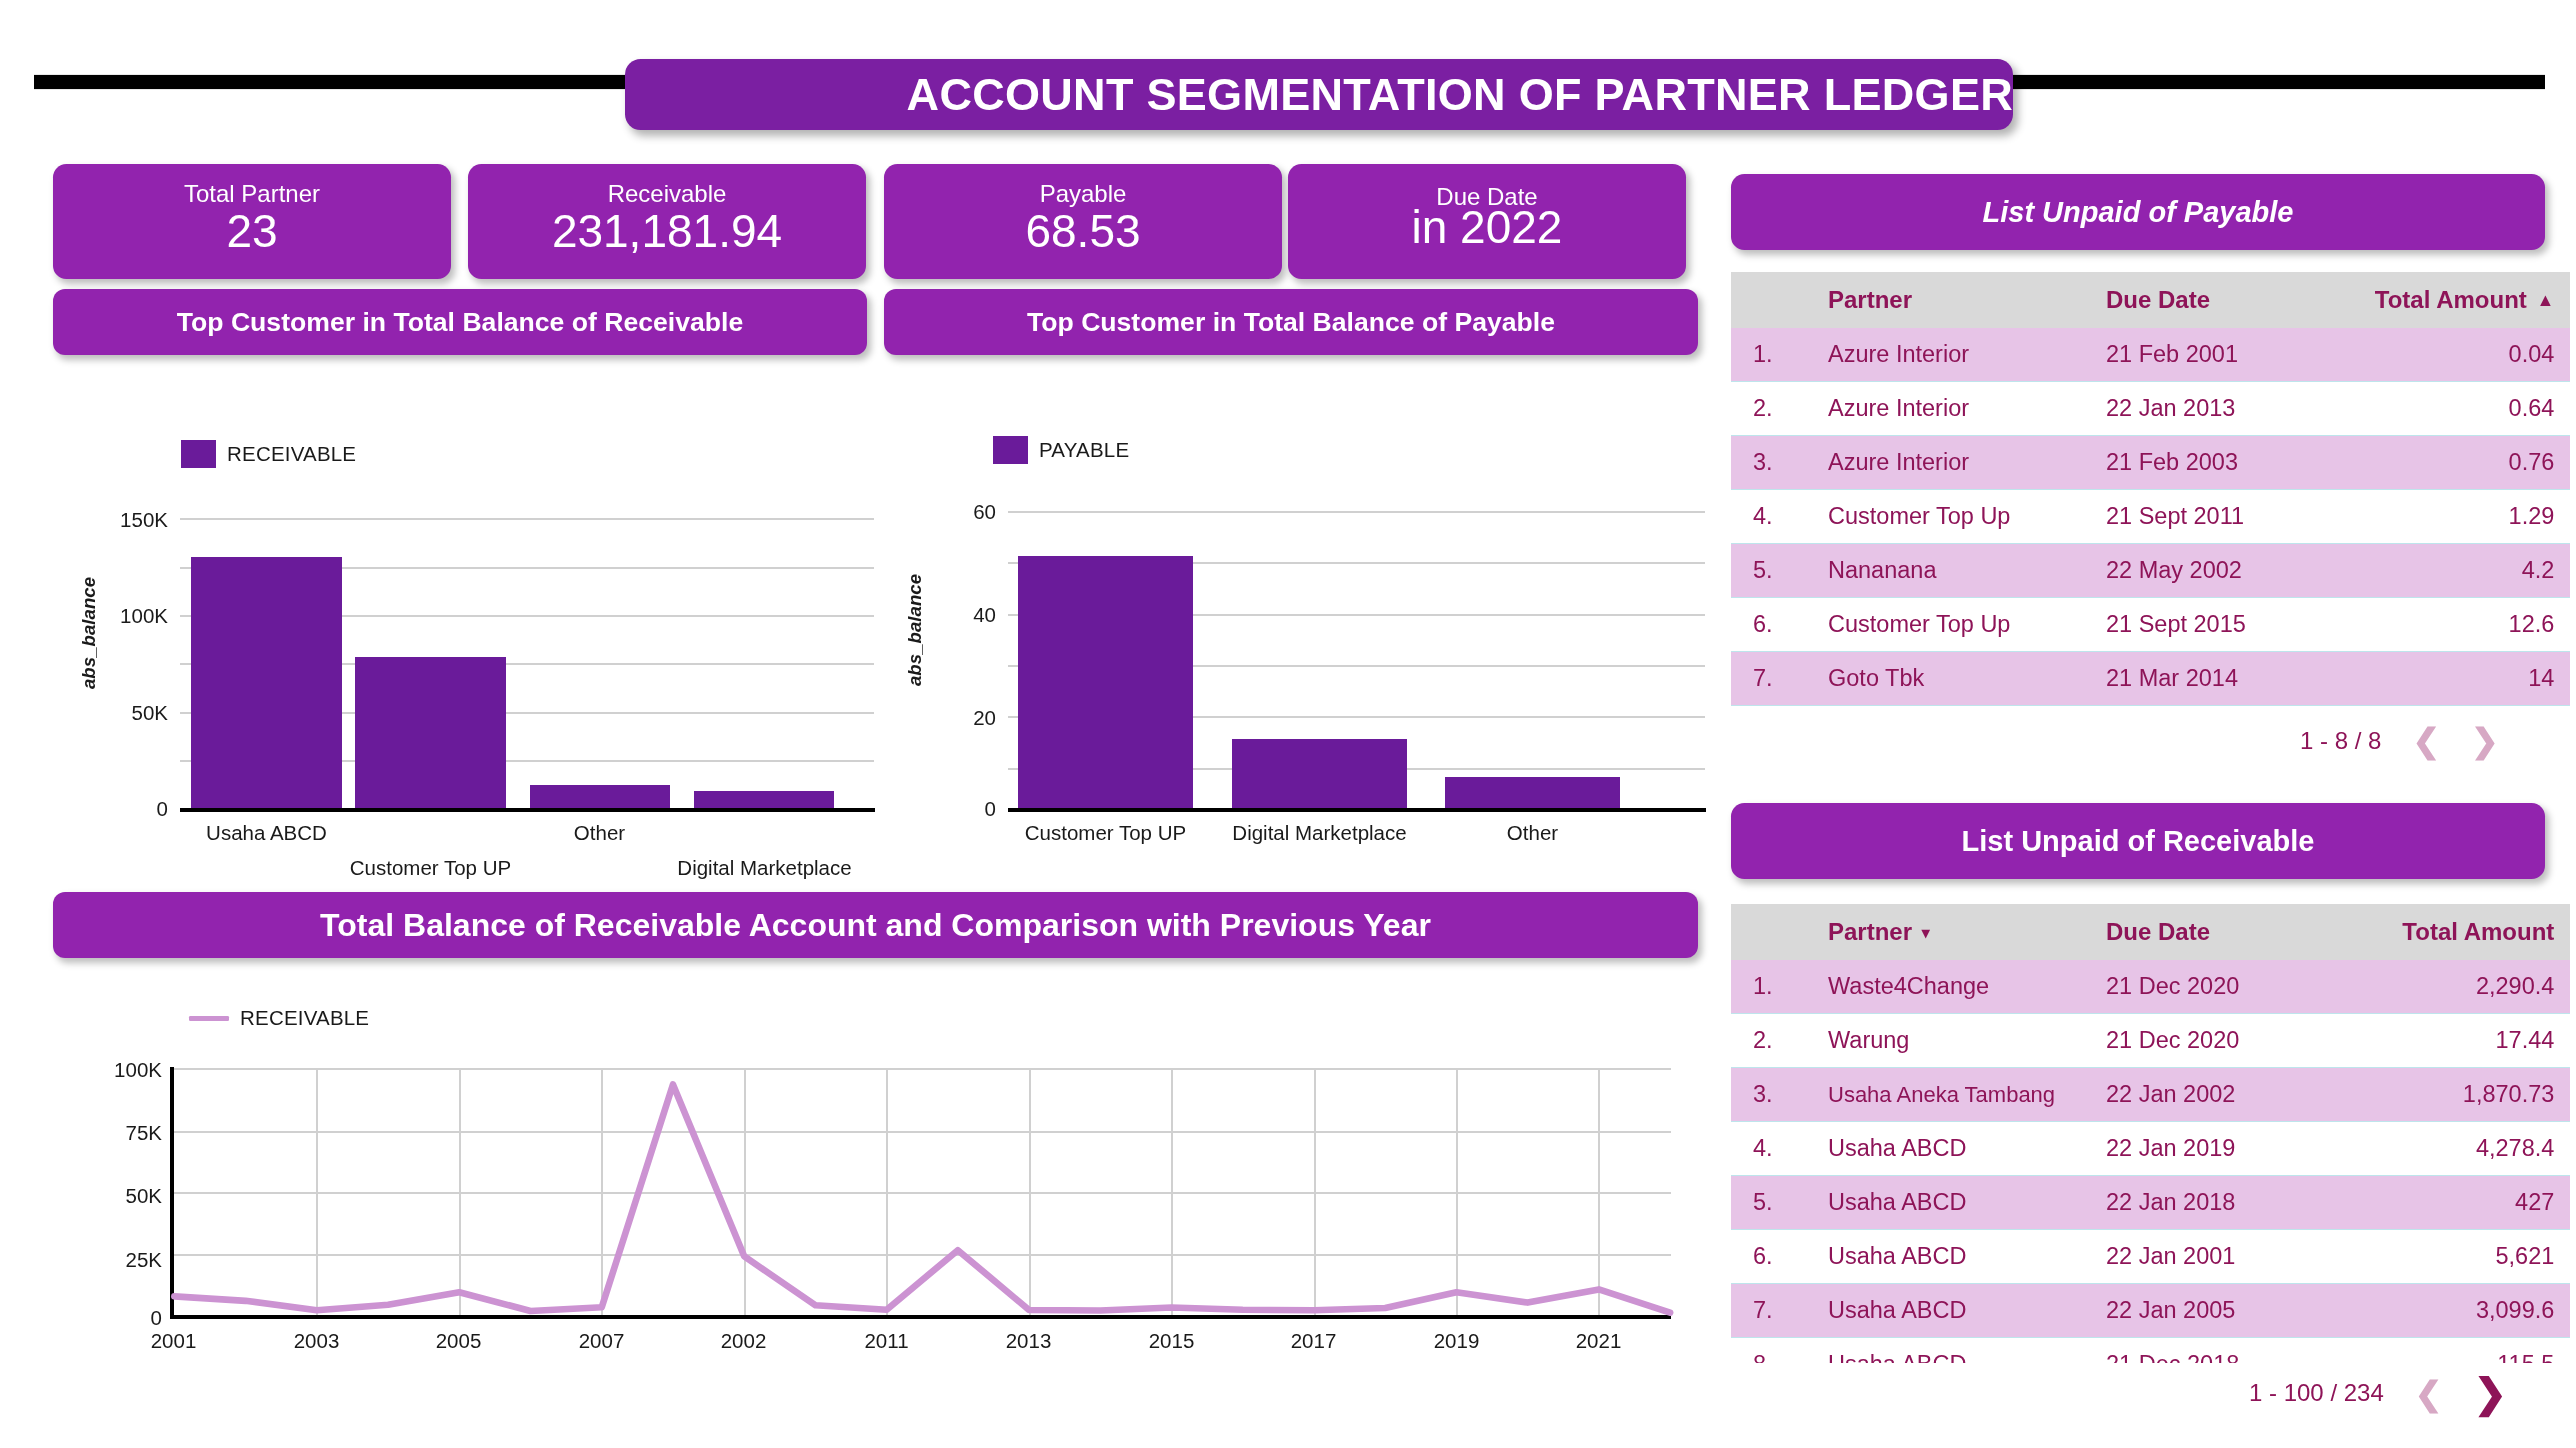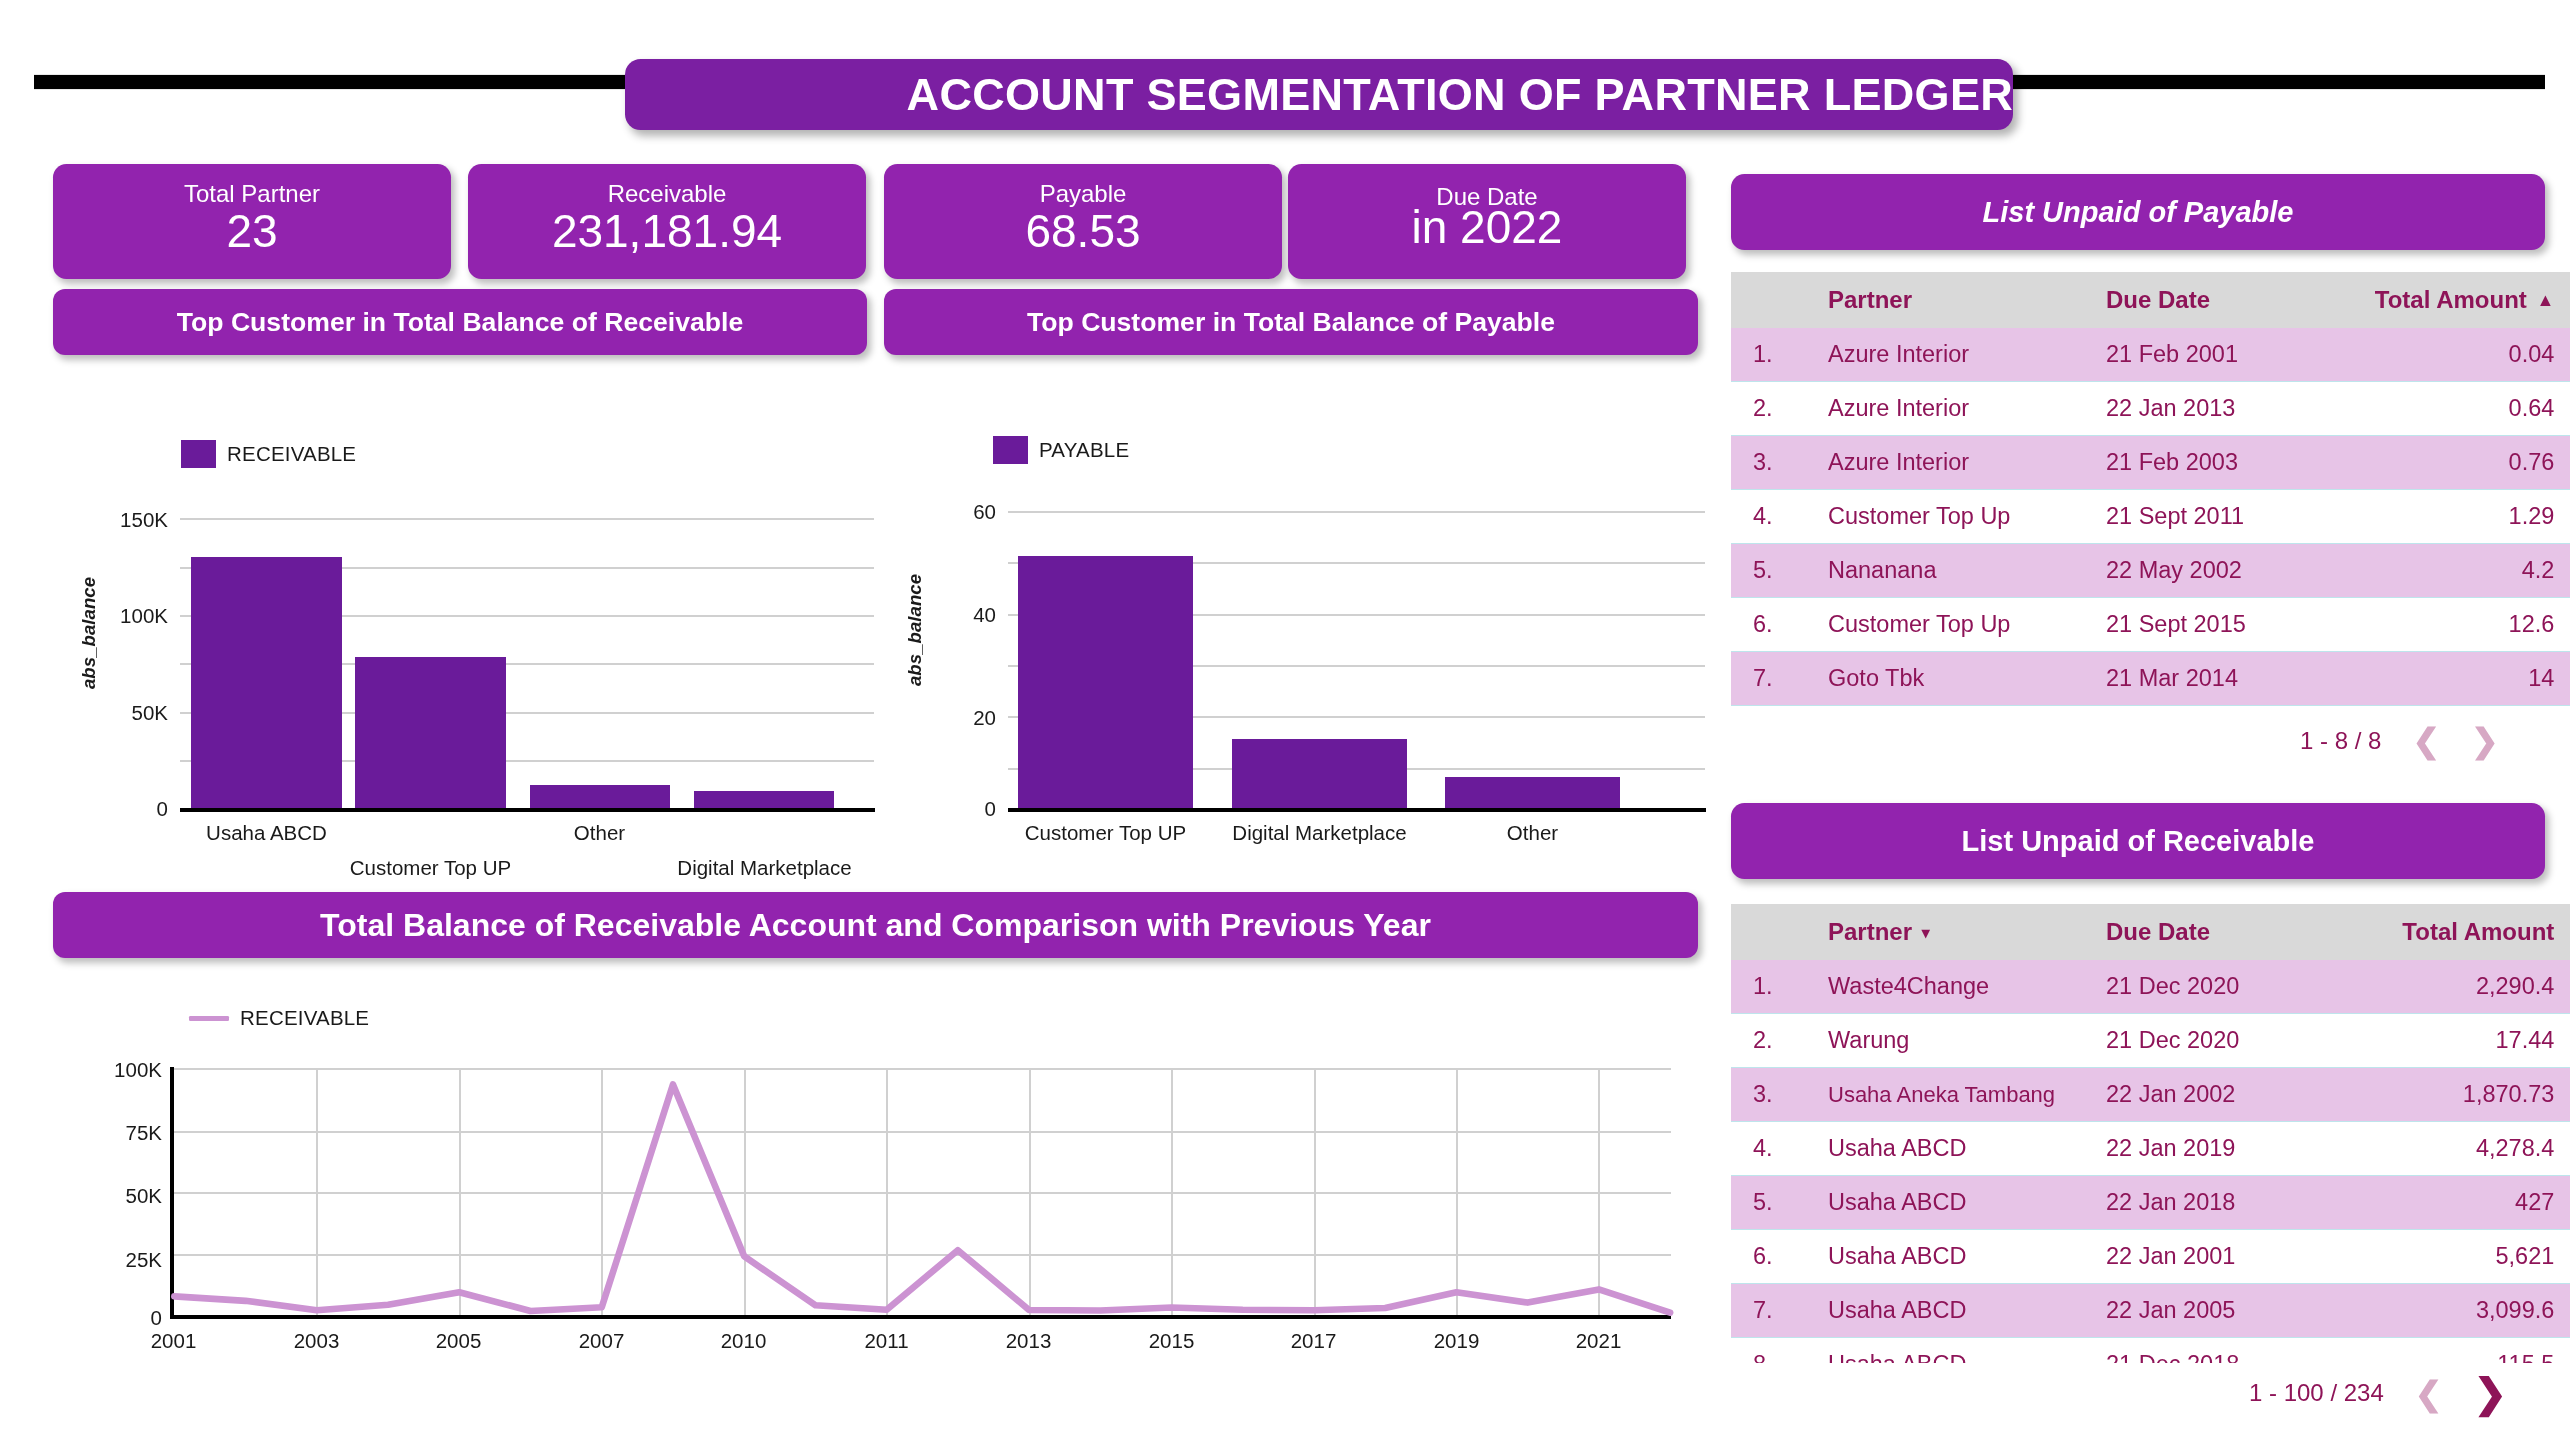--- a/index.html
+++ b/index.html
@@ -269,21 +269,21 @@
     <div class="axisline" style="left:117px; top:322px; width:1501px; height:4.2px;"></div>
 
     <svg width="1645" height="386" style="position:absolute; left:0; top:0; pointer-events:none;" viewBox="0 0 2725 640">
       <polyline id="trend-poly" fill="none" stroke="#CC93D2" stroke-width="11" stroke-linejoin="round" stroke-linecap="round" points="200.0,503.0 318.1,510.4 436.2,526.0 554.3,517.0 672.4,496.1 790.5,527.2 908.6,521.1 1026.7,151.6 1144.8,436.6 1262.9,517.8 1381.0,525.2 1499.0,426.4 1617.1,525.6 1735.2,526.4 1853.3,521.5 1971.4,525.2 2089.5,526.0 2207.6,522.3 2325.7,496.1 2443.8,513.3 2561.9,491.5 2680.0,530.1"></polyline>
     </svg>
 
     <div class="xtick" style="left:60px;  top:336px; width:121px;">2001</div>
     <div class="xtick" style="left:203px;  top:336px; width:121px;">2003</div>
     <div class="xtick" style="left:345px;  top:336px; width:121px;">2005</div>
     <div class="xtick" style="left:488px;  top:336px; width:121px;">2007</div>
-    <div class="xtick" style="left:630px; top:336px; width:121px;">2010</div>
+    <div class="xtick" style="left:630px; top:336px; width:121px;">2002</div>
     <div class="xtick" style="left:773px; top:336px; width:121px;">2011</div>
     <div class="xtick" style="left:915px; top:336px; width:121px;">2013</div>
     <div class="xtick" style="left:1058px; top:336px; width:121px;">2015</div>
     <div class="xtick" style="left:1200px; top:336px; width:121px;">2017</div>
     <div class="xtick" style="left:1343px; top:336px; width:121px;">2019</div>
     <div class="xtick" style="left:1485px; top:336px; width:121px;">2021</div>
   </div>
 
   <div class="banner" style="left:1731px; top:174px; width:814px; height:76px; border-radius:13.3px;font-style:italic;">
     <span style="font-size:29px;">List Unpaid of Payable</span>

